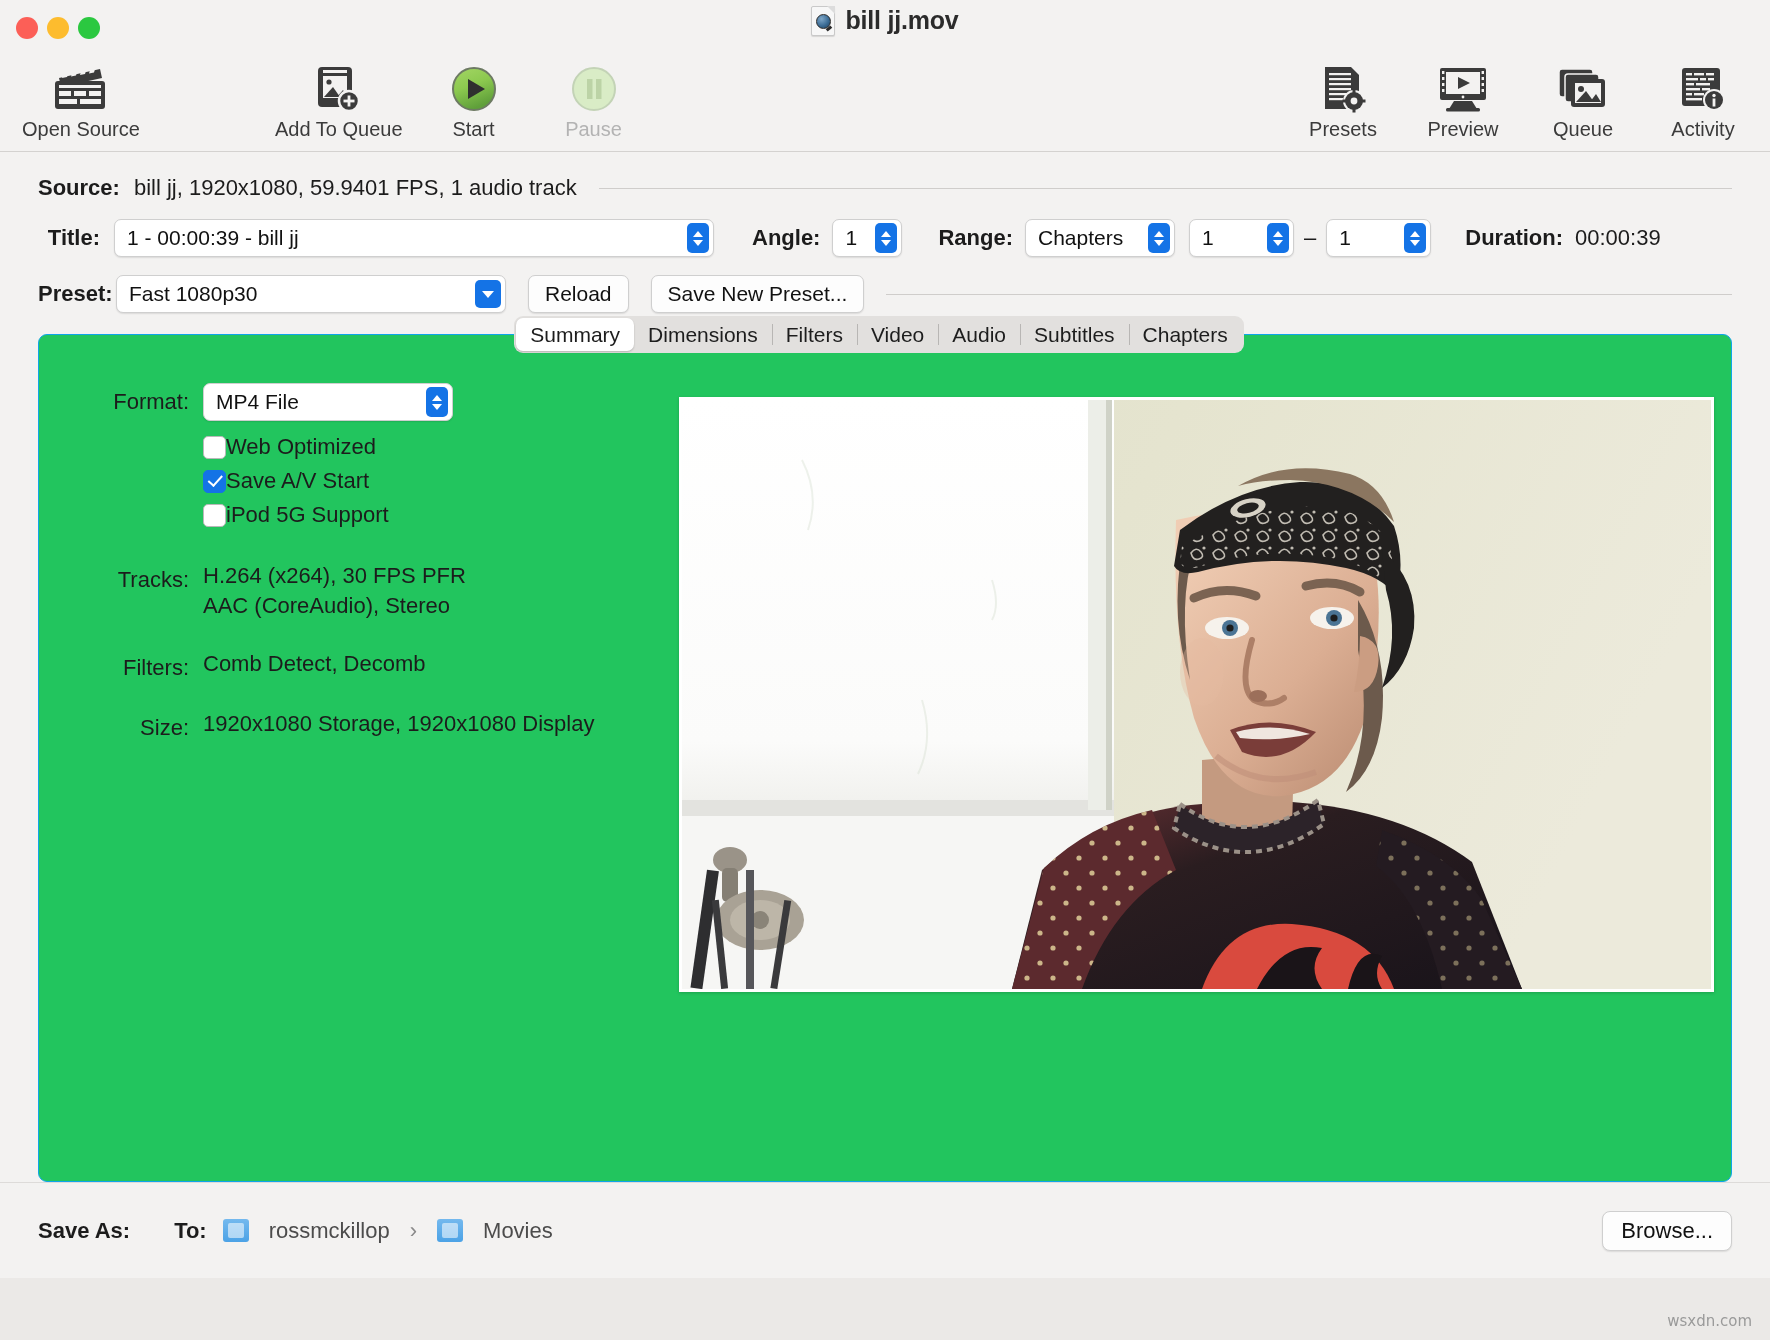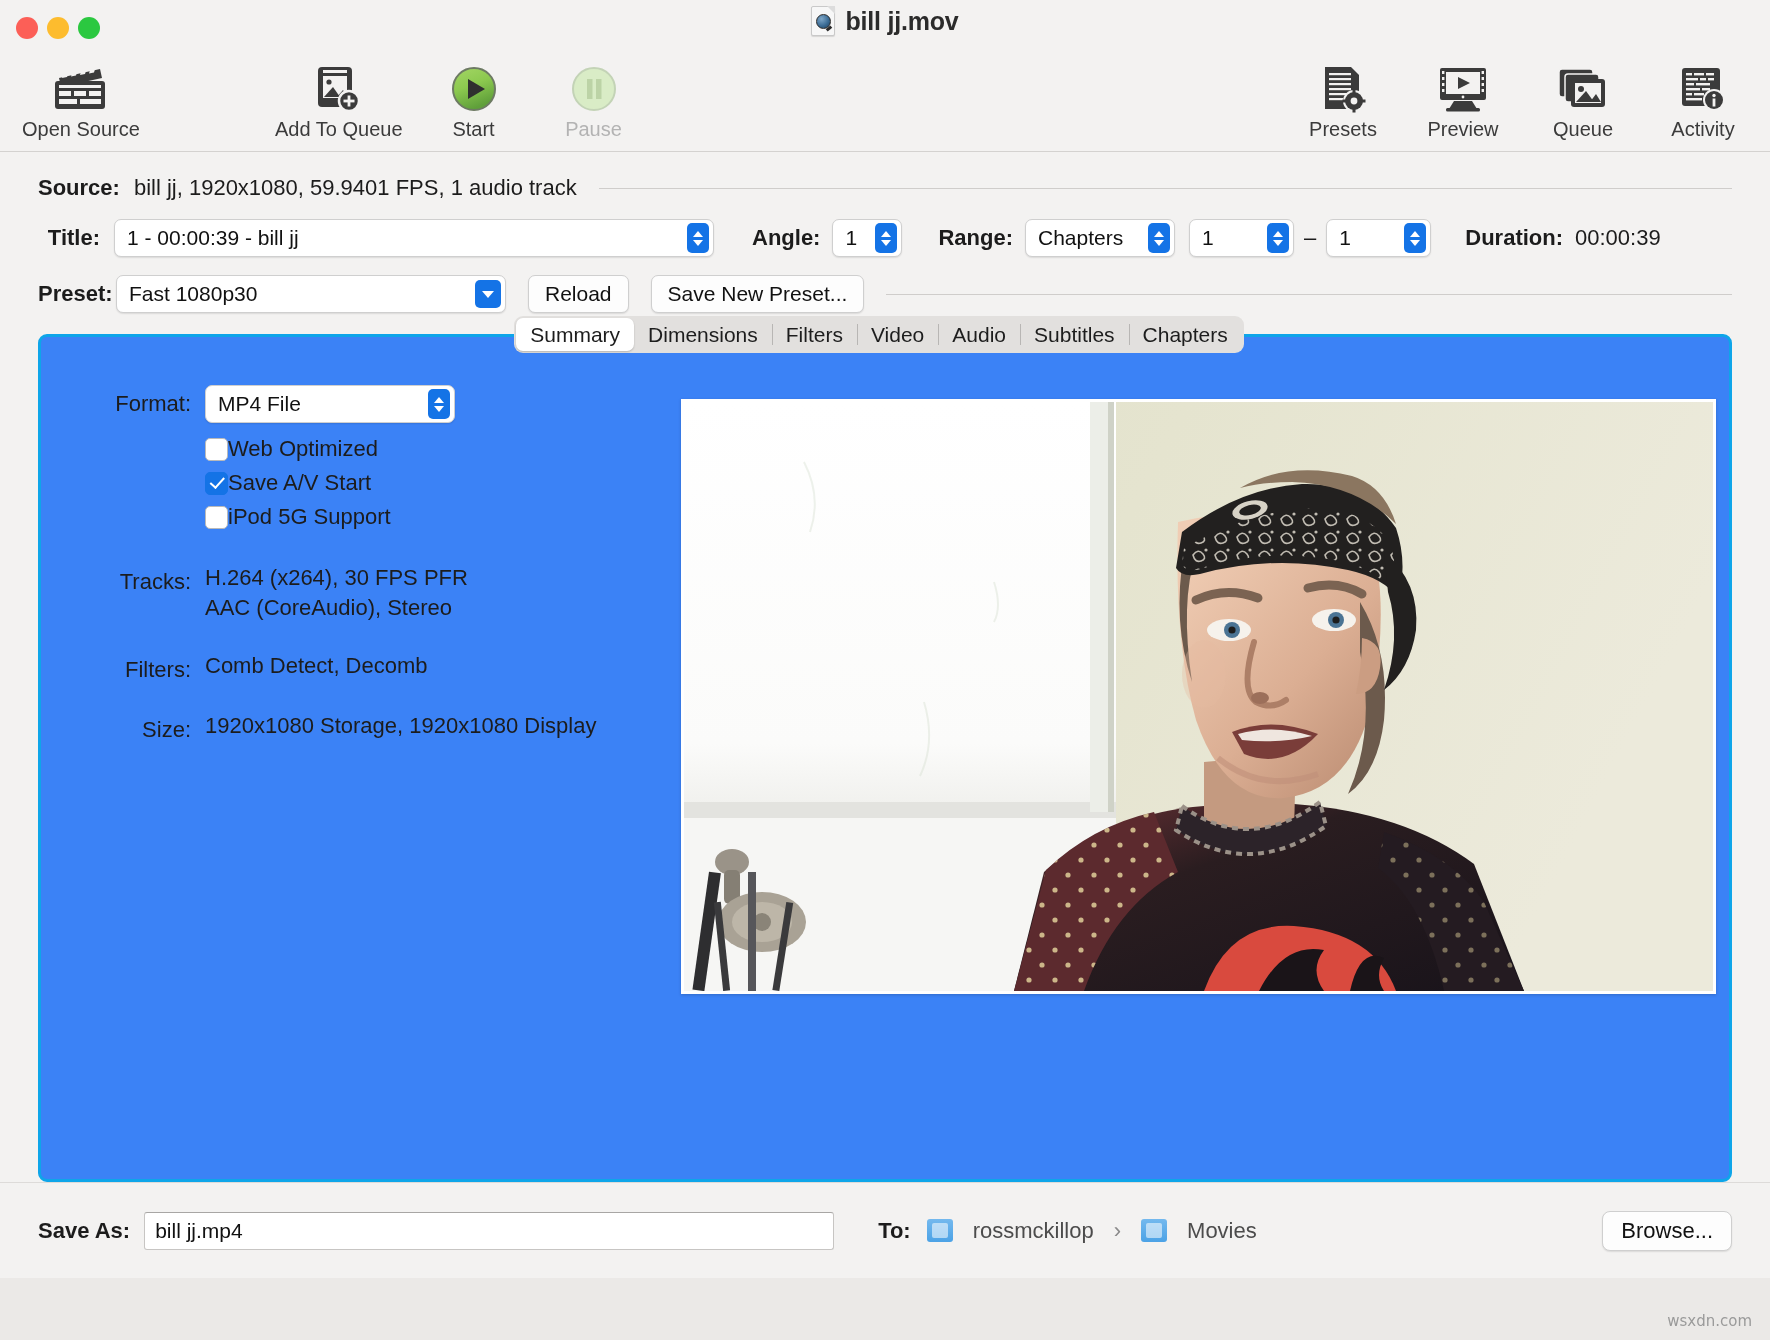--- a/index.html
+++ b/index.html
@@ -33,21 +33,20 @@
   .light { width: 22px; height: 22px; border-radius: 50%; }
   .light.red    { background: #fc5f57; }
   .light.yellow { background: #fdbc2e; }
   .light.green  { background: #2bc840; }
 
   .title-center {
     position: absolute;
     left: 0; right: 0; top: 6px;
     display: flex;
     justify-content: center;
-    align-items: center;
     gap: 10px;
   }
   .doc-icon {
     width: 24px; height: 30px;
     background: #f7f7f7;
     border: 1px solid #c9c9c9;
     border-radius: 2px;
     position: relative;
     box-shadow: 0 1px 1px rgba(0,0,0,.12);
   }
@@ -255,22 +254,22 @@
     content: "";
     position: absolute;
     left: 0; top: 6px;
     height: 21px; width: 1px;
     background: #b8b6b4;
   }
   .tab.active + .tab::before,
   .tab.active::before { background: transparent; }
 
   .panel {
-    background: #3b82f6;
-    border: 3px solid #0ea5e9;
+    background: #22c55e;
+    border: 1px solid #0ea5e9;
     border-radius: 9px;
     height: 100%;
     position: relative;
     padding: 44px 0 14px 0;
   }
 
   .summary-grid {
     position: absolute;
     left: 30px; top: 48px;
     width: 560px;
@@ -847,23 +846,20 @@
             <ellipse cx="520" cy="272" rx="22" ry="34" fill="#e6bba0" opacity="0.35"></ellipse>
           </svg>
         </div>
       </div>
 
     </div>
   </div>
 
   <div class="bottom">
     <span class="saveas-label">Save As:</span>
-    <div class="text-field">
-      <span>bill jj.mp4</span>
-    </div>
     <span class="to-label">To:</span>
     <div class="path">
       <span class="folder"></span>
       <span>rossmckillop</span>
       <span class="path-sep">›</span>
       <span class="folder"></span>
       <span>Movies</span>
     </div>
     <div class="browse-btn">Browse...</div>
   </div>

